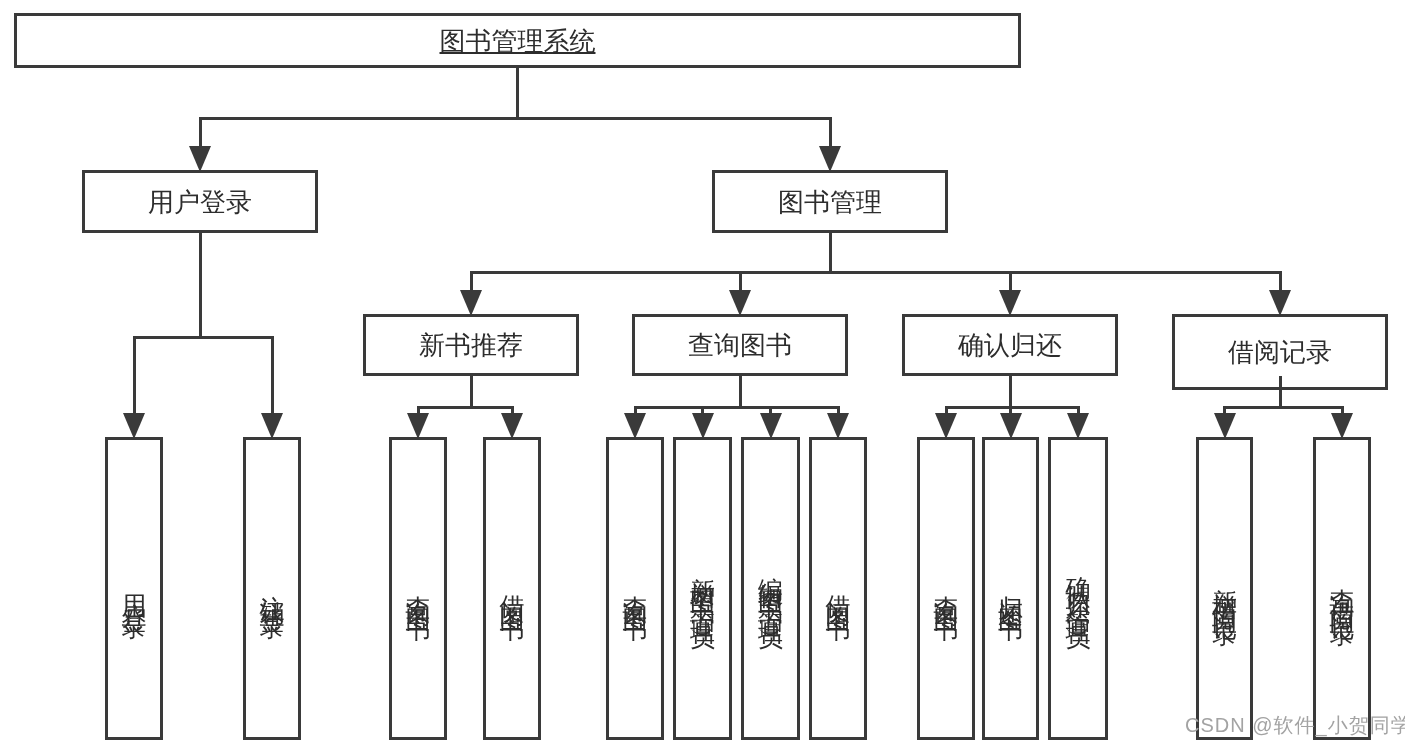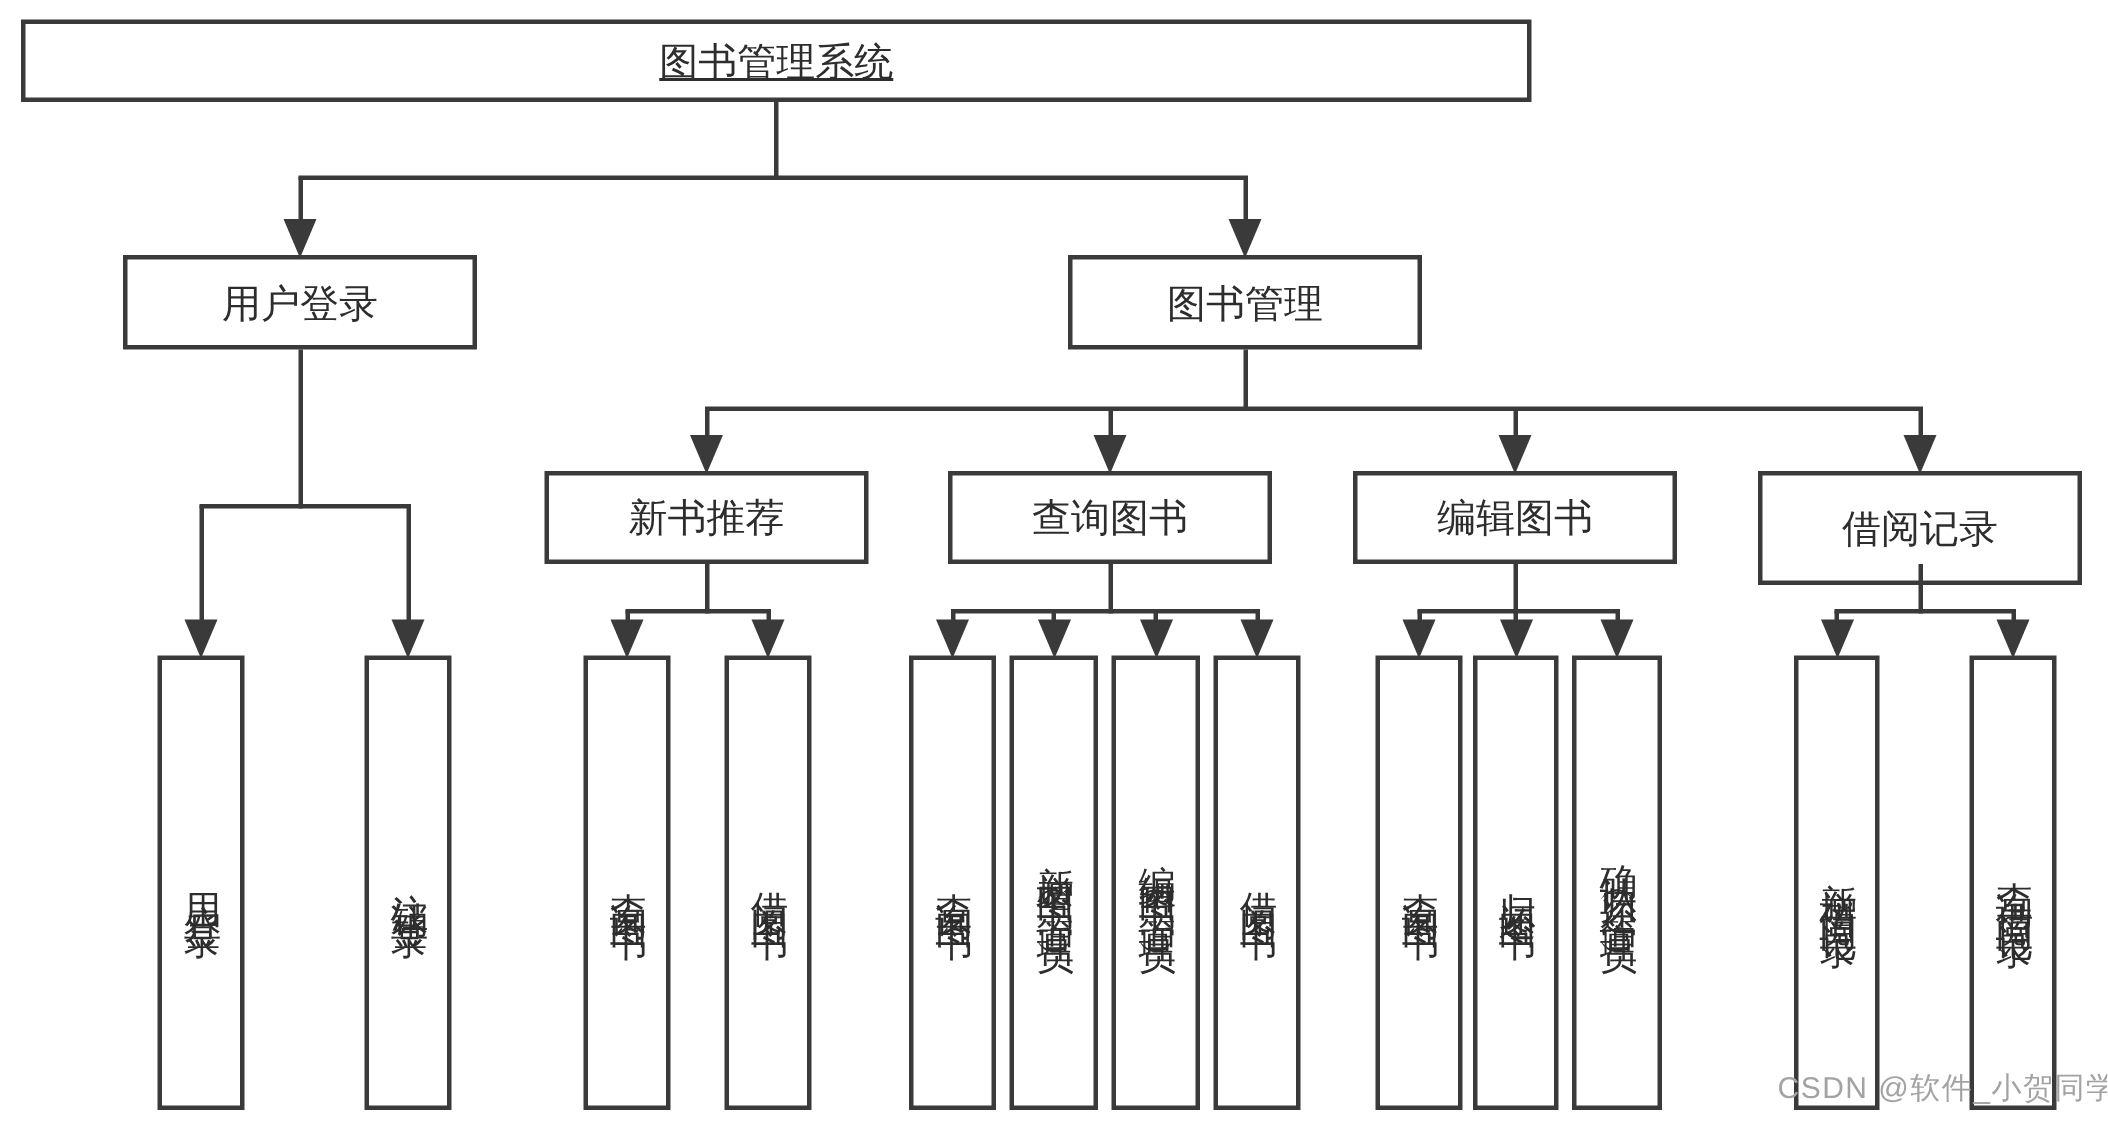--- a/index.html
+++ b/index.html
@@ -54,21 +54,21 @@
 </head>
 <body>
 
 <div id="canvas">
   <div class="watermark">CSDN @软件_小贺同学</div>
 <div class="node" style="left: 14px; top: 13px; width: 1007px; height: 55px; text-decoration: underline;">图书管理系统</div>
     <div class="node" style="left: 82px; top: 170px; width: 236px; height: 63px;">用户登录</div>
     <div class="node" style="left: 712px; top: 170px; width: 236px; height: 63px;">图书管理</div>
     <div class="node" style="left: 363px; top: 314px; width: 216px; height: 62px;">新书推荐</div>
     <div class="node" style="left: 632px; top: 314px; width: 216px; height: 62px;">查询图书</div>
-    <div class="node" style="left: 902px; top: 314px; width: 216px; height: 62px;">编辑图书</div>
+    <div class="node" style="left: 902px; top: 314px; width: 216px; height: 62px;">确认归还</div>
     <div class="node" style="left: 1172px; top: 314px; width: 216px; height: 76px;">借阅记录</div>
     <div class="node vertical" style="left: 105px; top: 437px; width: 58px; height: 303px;">用户登录</div>
     <div class="node vertical" style="left: 243px; top: 437px; width: 58px; height: 303px;">注销登录</div>
     <div class="node vertical" style="left: 389px; top: 437px; width: 58px; height: 303px;">查询图书</div>
     <div class="node vertical" style="left: 483px; top: 437px; width: 58px; height: 303px;">借阅图书</div>
     <div class="node vertical" style="left: 606px; top: 437px; width: 58px; height: 303px;">查询图书</div>
     <div class="node vertical" style="left: 673px; top: 437px; width: 59px; height: 303px;">新增图书（管理员）</div>
     <div class="node vertical" style="left: 741px; top: 437px; width: 59px; height: 303px;">编辑图书（管理员）</div>
     <div class="node vertical" style="left: 809px; top: 437px; width: 58px; height: 303px;">借阅图书</div>
     <div class="node vertical" style="left: 917px; top: 437px; width: 58px; height: 303px;">查询图书</div>

